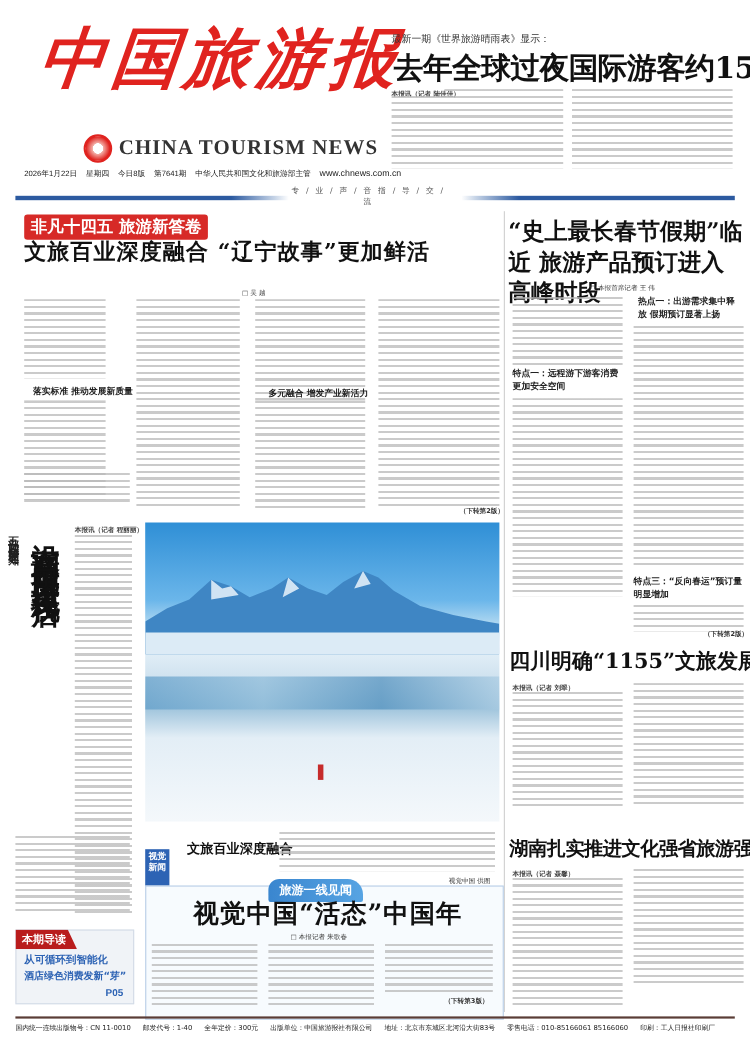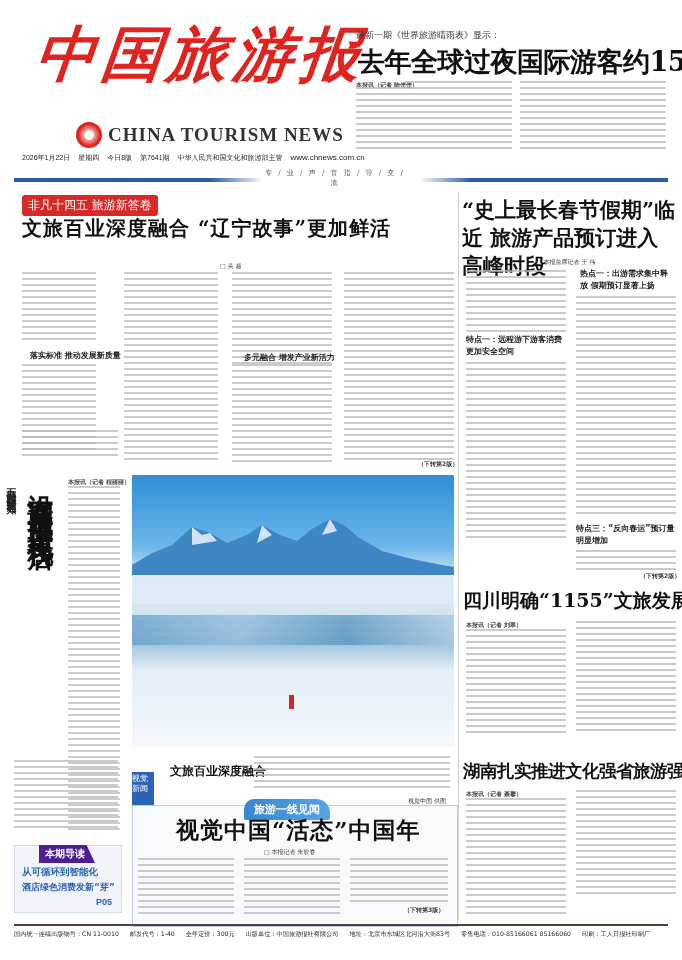--- a/index.html
+++ b/index.html
@@ -11,45 +11,45 @@
   .logo-en{left:108px;top:124px;font-family:"Liberation Serif",serif;font-size:19px;font-weight:bold;color:#333;letter-spacing:1px;white-space:nowrap;}
   .issue-line{left:22px;top:153px;font-family:"Liberation Sans",sans-serif;font-size:7px;color:#222;white-space:nowrap;}
   .issue-line span{margin-right:6px;}
   .issue-url{font-family:Liberation Sans, sans-serif;font-size:8px;}
   .top-kicker{left:356px;top:29px;font-size:9px;font-weight:normal;color:#333;font-family:"DejaVu Sans",sans-serif;white-space:nowrap;}
   .top-headline{left:358px;top:44px;font-size:27px;font-weight:bold;color:#111;white-space:nowrap;letter-spacing:-0.5px;}
   .textblock{background:repeating-linear-gradient(180deg,#b9b9b9 0px,#b9b9b9 2px,transparent 2px,transparent 6px);opacity:.75;}
   .rule-bar{left:14px;top:178px;width:654px;height:4px;background:linear-gradient(90deg,#2c5aa0 0%,#2c5aa0 30%,#c5d3e6 36%,#fff 38%,#fff 62%,#c5d3e6 64%,#2c5aa0 70%,#2c5aa0 100%);}
   .slogan{left:260px;top:168px;width:150px;text-align:center;font-size:7px;color:#555;letter-spacing:2px;font-family:"DejaVu Sans",sans-serif;}
   
-  .tag-red{left:22px;top:195px;padding:2px 6px;background:#d72a27;color:#fff;font-size:12px;font-weight:normal;font-family:"DejaVu Sans",sans-serif;border-radius:3px;white-space:nowrap;}
+  .tag-red{left:22px;top:195px;padding:2px 6px;background:#d72a27;color:#fff;font-size:15px;font-weight:bold;font-family:"DejaVu Sans",sans-serif;border-radius:3px;white-space:nowrap;}
   .lead-title{left:22px;top:215px;font-size:20px;font-weight:bold;color:#111;white-space:nowrap;letter-spacing:1px;}
   .byline{font-size:6px;color:#444;font-family:"DejaVu Sans",sans-serif;white-space:nowrap;}
   .subhead{font-size:8px;font-weight:bold;color:#222;font-family:"DejaVu Sans",sans-serif;white-space:nowrap;}
   .cont{font-size:6px;font-weight:bold;color:#333;font-family:"DejaVu Sans",sans-serif;white-space:nowrap;}
   
   .right-title{left:462px;top:196px;width:215px;font-size:21px;font-weight:bold;color:#111;line-height:28px;}
   .vsep{width:1px;background:#cfcfcf;}
   
   .vert-kicker{left:6px;top:480px;width:12px;font-size:10px;font-weight:bold;writing-mode:vertical-rl;color:#222;font-family:"DejaVu Sans",sans-serif;letter-spacing:2px;}
   .vert-title{left:26px;top:474px;width:30px;font-size:26px;font-weight:bold;writing-mode:vertical-rl;color:#111;letter-spacing:4px;line-height:30px;}
   
   .photo{left:132px;top:475px;width:322px;height:272px;overflow:hidden;background:linear-gradient(180deg,#2f8fd6 0%,#6bb6ea 26%,#a8d4f0 33%,#e9f3fa 40%,#cfe2ef 52%,#9fc4dc 62%,#e3eef6 72%,#f4f8fb 100%);}
   .mountains{position:absolute;left:0;top:30px;width:322px;height:90px;}
   .photo-caption-area{left:132px;top:747px;width:322px;height:42px;background:#fff;}
   .photo-title{left:170px;top:763px;font-size:12px;font-weight:bold;color:#111;white-space:nowrap;}
-  .photo-badge{left:132px;top:772px;width:22px;height:32px;background:#2d63b4;color:#fff;font-size:8px;font-weight:normal;line-height:10px;text-align:left;padding-top:2px;font-family:"DejaVu Sans",sans-serif;}
+  .photo-badge{left:132px;top:772px;width:22px;height:32px;background:#2d63b4;color:#fff;font-size:8px;font-weight:bold;line-height:10px;text-align:center;padding-top:2px;font-family:"DejaVu Sans",sans-serif;}
   .photo-credit{left:408px;top:797px;font-size:6px;color:#333;font-family:"DejaVu Sans",sans-serif;white-space:nowrap;}
   
   .heritage-box{left:132px;top:805px;width:324px;height:120px;border:1px solid #b7cde6;background:#f7fbfe;}
   .heritage-tag{left:244px;top:799px;padding:3px 10px;background:linear-gradient(90deg,#3a86cf,#57a4e3);color:#fff;font-size:11px;font-weight:bold;font-family:"DejaVu Sans",sans-serif;border-radius:10px 14px 2px 2px;white-space:nowrap;}
   .heritage-title{left:176px;top:815px;font-size:23px;font-weight:bold;color:#111;white-space:nowrap;letter-spacing:1px;}
   
   .preview-box{left:14px;top:845px;width:106px;height:66px;background:#f0f3f7;border:1px solid #d3dbe6;}
-  .preview-tag{left:14px;top:845px;padding:2px 10px 2px 6px;background:#4c1d95;color:#fff;font-size:10px;font-weight:bold;font-family:"DejaVu Sans",sans-serif;clip-path:polygon(0 0,85% 0,100% 100%,0 100%);white-space:nowrap;margin-left:25px;}
+  .preview-tag{left:14px;top:845px;padding:2px 10px 2px 6px;background:#b91c1c;color:#fff;font-size:10px;font-weight:bold;font-family:"DejaVu Sans",sans-serif;clip-path:polygon(0 0,85% 0,100% 100%,0 100%);white-space:nowrap;}
   .preview-line{font-size:9.5px;font-weight:bold;color:#2d63b4;font-family:"DejaVu Sans",sans-serif;white-space:nowrap;}
   .preview-page{left:96px;top:897px;font-size:9px;font-weight:bold;color:#2d63b4;font-family:"Liberation Sans",sans-serif;}
   
   .footer-rule{left:14px;top:924px;width:654px;height:2px;background:#5a3c36;}
   .footer{left:14px;top:930px;width:660px;font-size:6.2px;color:#222;white-space:nowrap;font-family:"DejaVu Sans",sans-serif;}
   .footer span{margin-right:9px;}
   .sec-title{font-size:20px;font-weight:bold;color:#111;white-space:nowrap;}
 </style>
 </head>
 <body>

